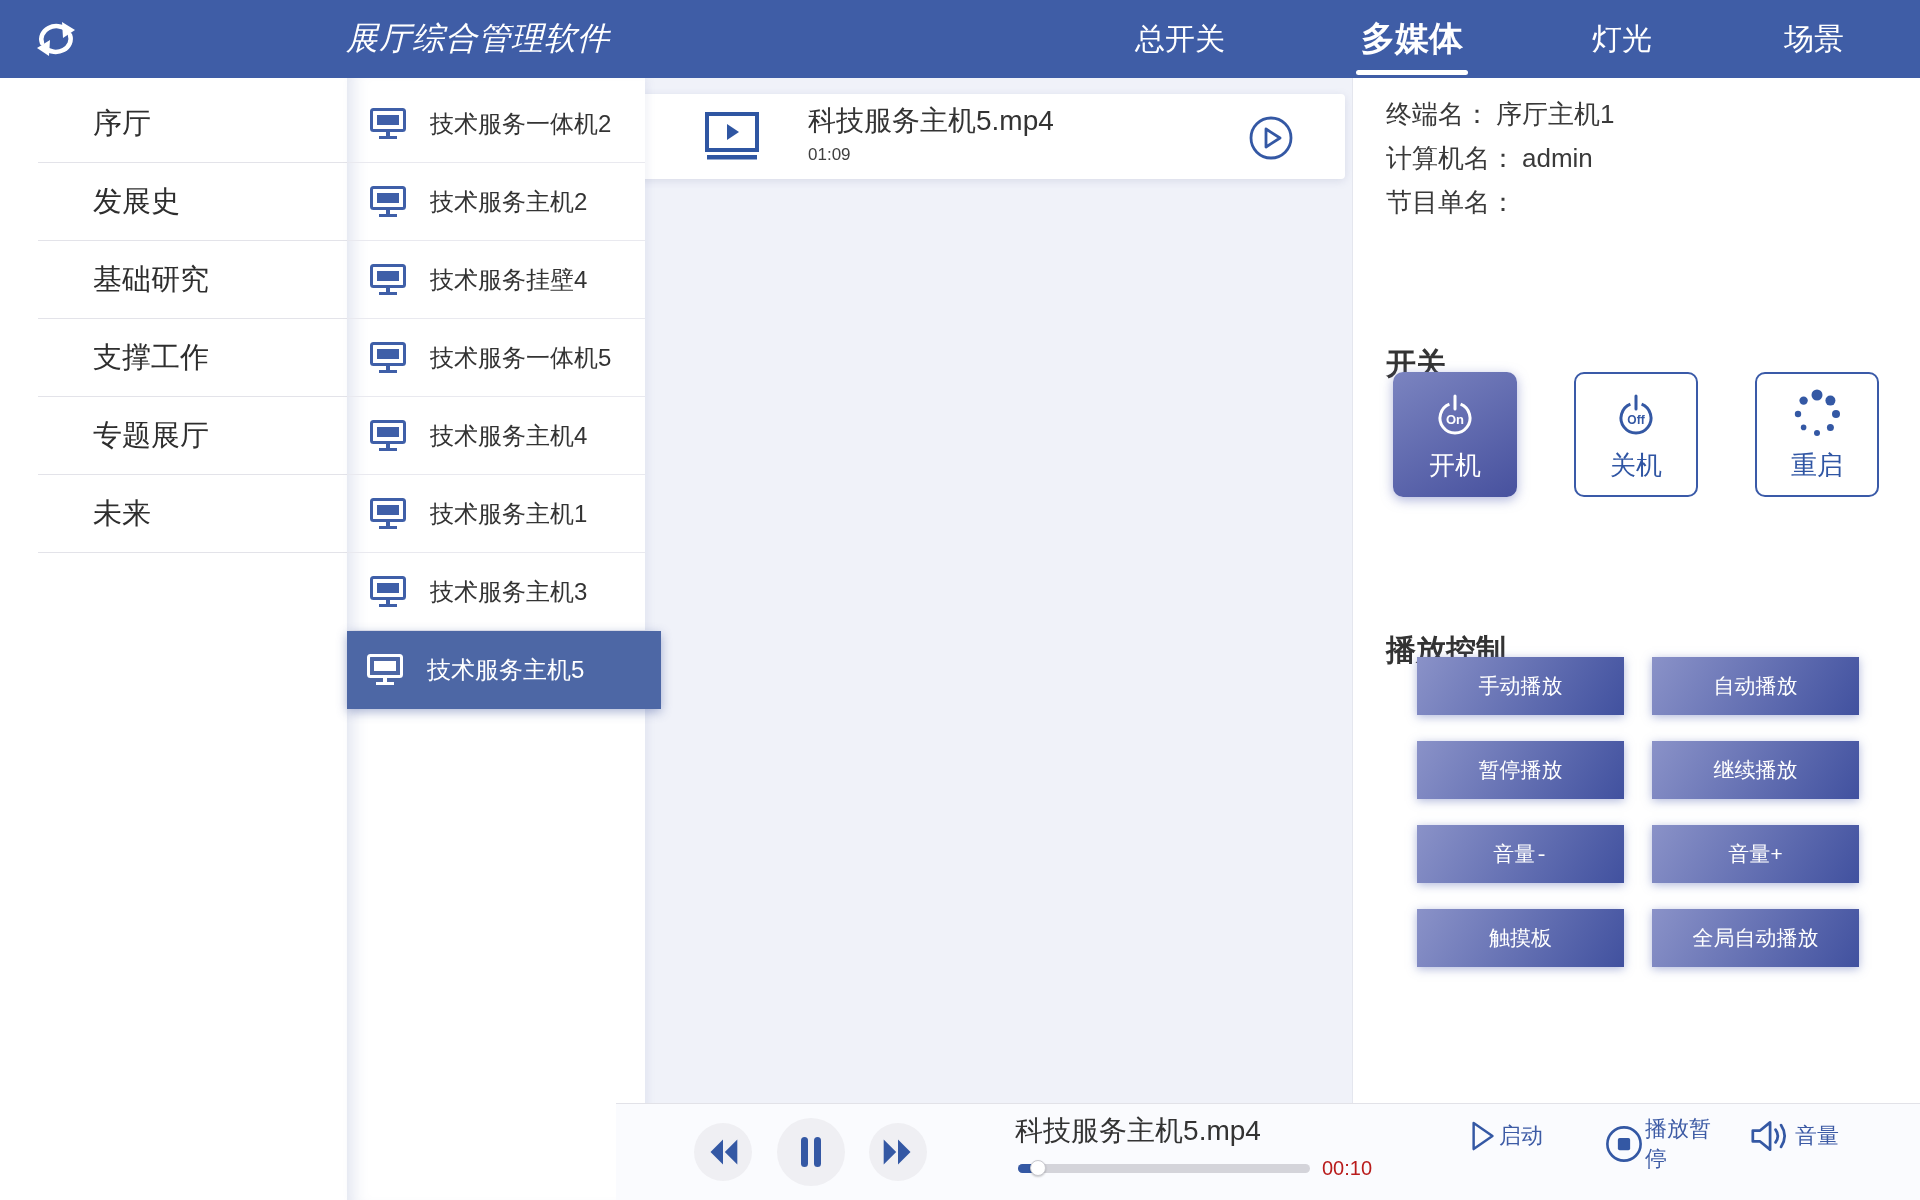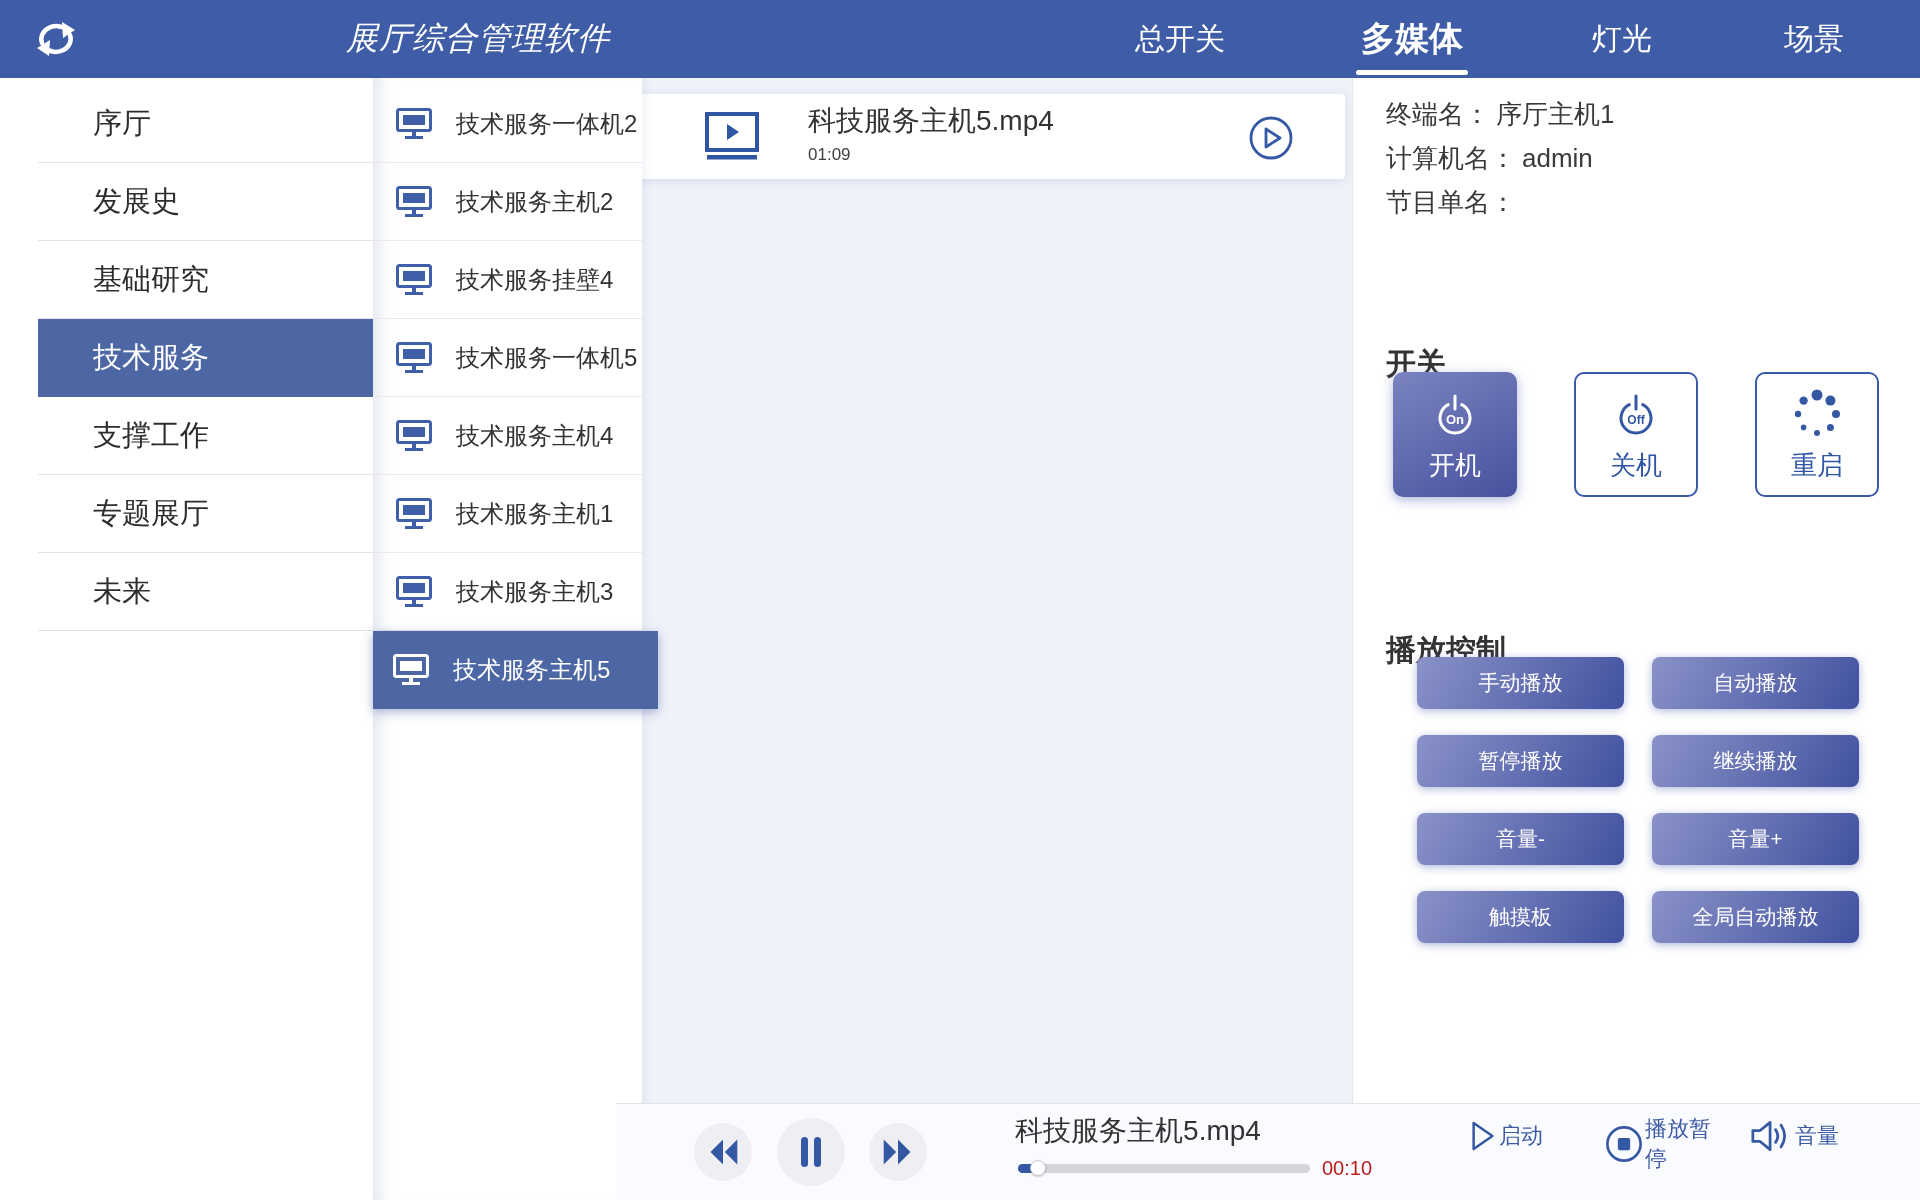--- a/index.html
+++ b/index.html
@@ -19,22 +19,22 @@
                        width:112px; height:5px; background:#fff; border-radius:3px; }
   .tab-1 { left:1180px; } .tab-2 { left:1412px; } .tab-3 { left:1622px; } .tab-4 { left:1814px; }
 
   
   .sidebar { position:absolute; left:0; top:78px; width:347px; height:1122px; background:#fff; padding-top:7px; z-index:10;margin-left:38px; }
   .side-item { height:78px; display:flex; align-items:center; padding-left:55px; font-size:29px; color:#2e2e2e;
                border-bottom:1px solid #e3e3e9; cursor:pointer; }
   .side-item.active { background:#4D67A5; color:#fff; border-bottom-color:transparent; }
 
   
-  .devices { position:absolute; left:347px; top:78px; width:269px; height:1122px; background:#fff; padding-top:7px; z-index:12;
-             box-shadow: inset 18px 0 16px -12px rgba(90,110,170,0.18), 3px 0 8px rgba(80,95,150,0.08); margin-left: 26px; }
+  .devices { position:absolute; left:347px; top:78px; width:298px; height:1122px; background:#fff; padding-top:7px; z-index:12;
+             box-shadow: inset 18px 0 16px -12px rgba(90,110,170,0.18), 3px 0 8px rgba(80,95,150,0.08); }
   .device-row { position:relative; height:78px; display:flex; align-items:center; padding-left:23px;
                 border-bottom:1px solid #e9e9ef; cursor:pointer; color:#3F5FA8; }
   .device-row .dev-label { margin-left:24px; font-size:24px; color:#333; }
   .device-row.active { background:#4D67A5; border-bottom-color:transparent; width:calc(100% + 16px);
                        box-shadow:0 3px 10px rgba(70,90,160,0.45); color:#fff; z-index:2;padding-left:20px; }
   .device-row.active .dev-label { color:#fff; }
   .dev-icon { width:36px; height:32px; flex:0 0 auto; }
 
   
   .main { position:absolute; left:616px; top:78px; width:736px; height:1025px; background:#F0F2F9; z-index:5; }
@@ -59,23 +59,23 @@
   .power-row { position:absolute; left:40px; top:294px; display:flex; gap:57px; }
   .power-btn { width:124px; height:125px; border-radius:10px; display:flex; flex-direction:column; align-items:center;
                justify-content:center; gap:9px; cursor:pointer; background:#fff; border:2px solid #3A5AA8; color:#2F55A3; }
   .power-btn .pb-label { font-size:26px; }
   .power-btn.active { border:none; background:linear-gradient(150deg,#7B84C0 0%,#47519E 100%); color:#fff;
                       box-shadow:0 3px 12px rgba(110,120,190,0.55); }
   .pb-icon { width:56px; height:52px; }
 
   .pc-grid { position:absolute; left:64px; top:579px; display:grid; grid-template-columns:207px 207px;
              column-gap:28px; row-gap:26px; }
-  .pc-btn { width:207px; height:52px; border:none; border-radius:8px; color:#fff; font-size:21px; cursor:pointer;
+  .pc-btn { width:207px; height:58px; border:none; border-radius:0; color:#fff; font-size:21px; cursor:pointer;
             background:linear-gradient(120deg,#8A92C8 0%,#41519F 100%);
-            box-shadow:0 2px 9px rgba(100,115,185,0.5); font-family:Liberation Sans, sans-serif; }
+            box-shadow:0 2px 9px rgba(100,115,185,0.5); font-family:Liberation Mono, monospace; }
 
   
   .footer { position:absolute; left:616px; top:1103px; width:1304px; height:97px; background:#FAFBFE;
             border-top:1px solid #E2E2E8; z-index:20; }
   .transport-btn { position:absolute; border-radius:50%; background:#EFEFF3; display:flex; align-items:center;
                    justify-content:center; color:#3458A4; cursor:pointer; }
   .tb-rewind  { left:78px;  top:19px; width:58px; height:58px; }
   .tb-pause   { left:161px; top:14px; width:68px; height:68px; }
   .tb-forward { left:253px; top:19px; width:58px; height:58px; }
   .np-title { position:absolute; left:372px; top:8px; width:300px; text-align:center; font-size:28px; color:#333; }
@@ -106,21 +106,20 @@
     <div class="tab tab-1">总开关</div>
     <div class="tab tab-2 active">多媒体</div>
     <div class="tab tab-3">灯光</div>
     <div class="tab tab-4">场景</div>
   </div>
 
   <div class="sidebar">
     <div class="side-item">序厅</div>
     <div class="side-item">发展史</div>
     <div class="side-item">基础研究</div>
-    <div class="side-item active">技术服务</div>
     <div class="side-item">支撑工作</div>
     <div class="side-item">专题展厅</div>
     <div class="side-item">未来</div>
   </div>
 
   <div class="devices">
     <div class="device-row">
       <svg class="dev-icon" viewBox="0 0 36 32">
           <rect x="1.5" y="1.5" width="33" height="21" rx="2" fill="none" stroke="currentColor" stroke-width="3"></rect>
           <rect x="7" y="7" width="22" height="10" fill="currentColor"></rect>

